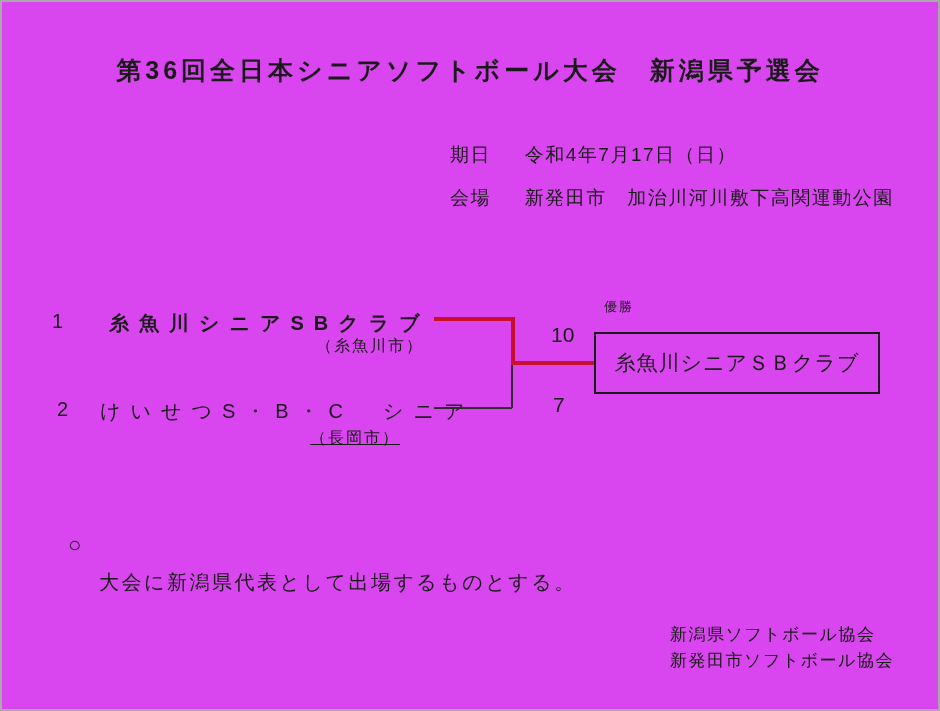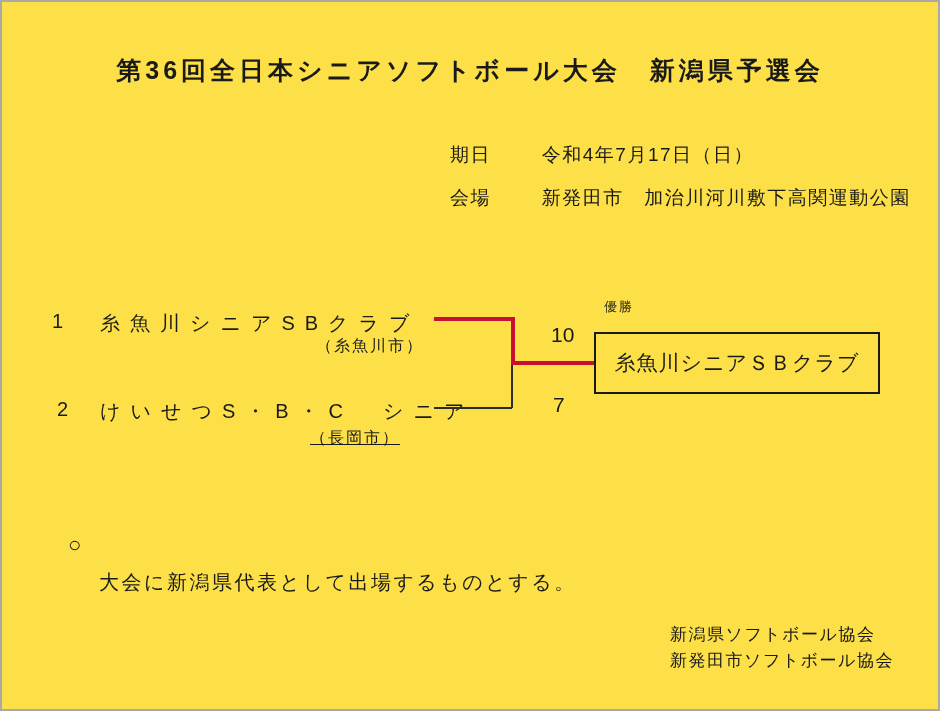--- a/index.html
+++ b/index.html
@@ -1,42 +1,42 @@
 <!DOCTYPE html>
 <html><head>
 <meta charset="utf-8">
 <style>
   html,body{margin:0;padding:0;background:#ffffff;}
   .page{
     position:relative;
     width:940px;height:711px;
-    background:#fde047;
+    background:#d946ef;
     border:2px solid #a9a9a9;
     box-sizing:border-box;
     font-family:"Liberation Sans","DejaVu Sans",sans-serif;
     color:#1a1a1a;
     overflow:hidden;
   }
   .abs{position:absolute;}
   .title{
     top:52px;left:0;width:100%;
     text-align:center;
     font-size:25px;font-weight:bold;
     letter-spacing:4px;
     margin:0;
   }
   .meta{top:140px;left:448px;font-size:19px;letter-spacing:1.5px;}
   .meta-row{margin-bottom:19px;height:24px;}
   .meta-label{display:inline-block;}
-  .meta-value{display:inline-block;margin-left:44px;}
+  .meta-value{display:inline-block;margin-left:27px;}
   .seed{font-size:20px;}
   .seed-1{top:308px;left:50px;}
   .seed-2{top:396px;left:55px;}
   .team-name{font-size:20px;letter-spacing:10px;white-space:nowrap;}
-  .team-1-name{top:308px;left:98px;}
+  .team-1-name{top:308px;left:107px;font-weight:bold;}
   .team-2-name{top:396px;left:98px;}
   .city{font-size:16px;letter-spacing:2px;white-space:nowrap;}
   .city-1{top:334px;left:306px;margin-left:8px;}
   .city-2{top:426px;left:308px;text-decoration:underline;}
   .line{font-size:0;}
   .line-red-h1{top:315px;left:432px;width:81px;height:4px;}
   .line-red-v{top:315px;left:509px;width:4px;height:48px;}
   .line-red-h2{top:359px;left:509px;width:85px;height:4px;}
   .line-black-v{top:363px;left:509px;width:2px;height:43px;}
   .line-black-h{top:405px;left:432px;width:78px;height:2px;}

